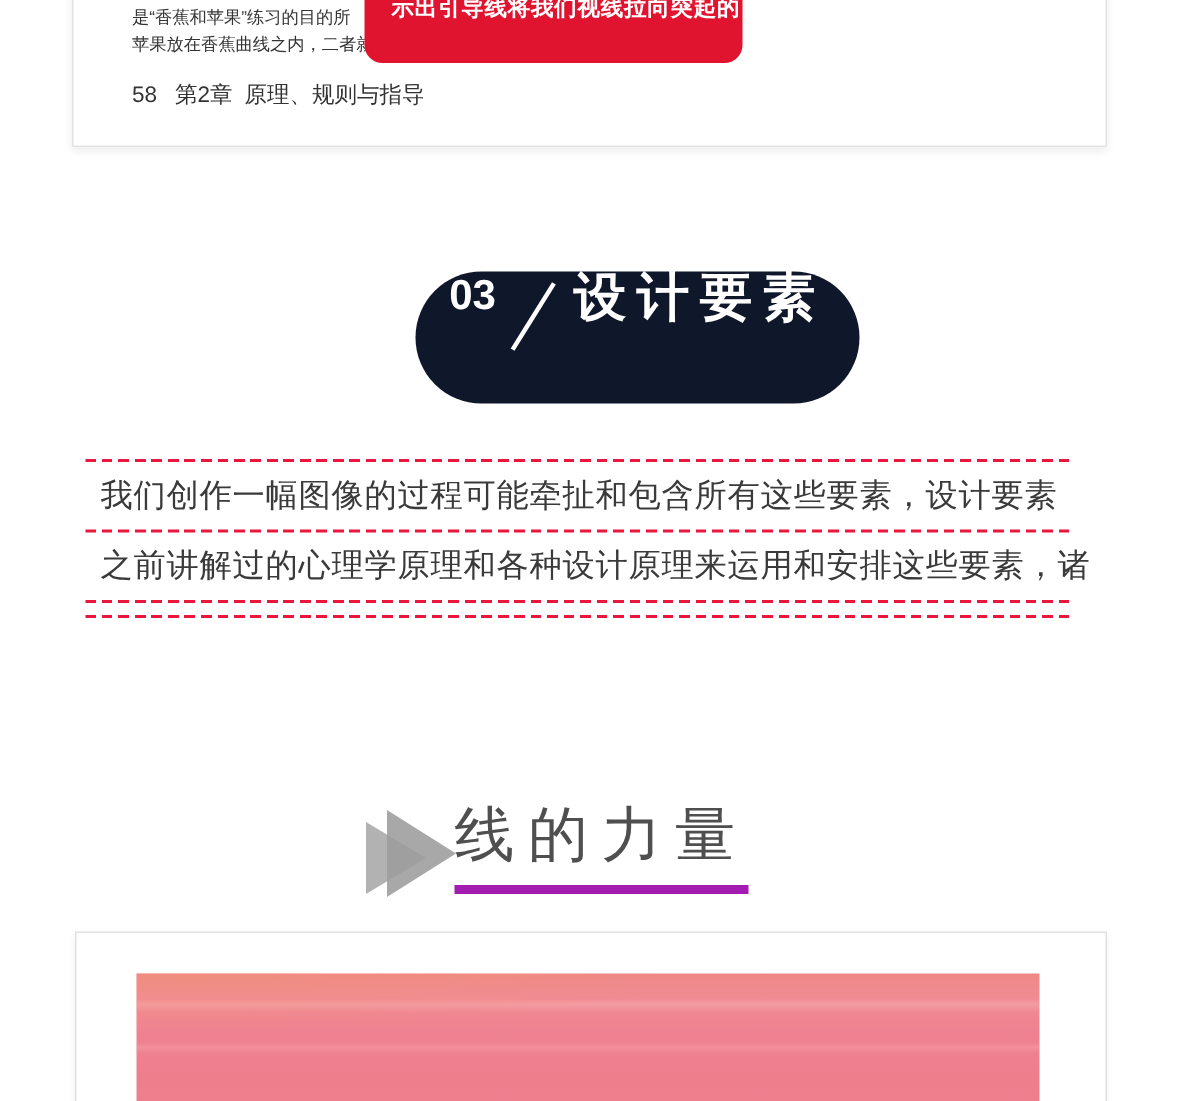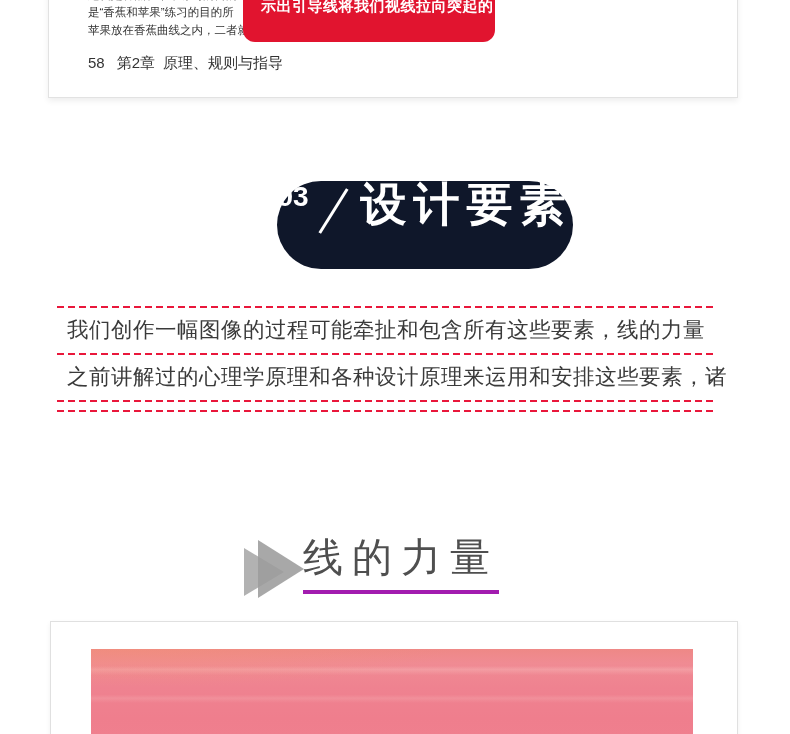--- a/index.html
+++ b/index.html
@@ -38,38 +38,38 @@
     background:#0f172a;border-radius:44px;
     display:flex;justify-content:center;margin-left:47px;
   }
   .banner .num{color:#ffffff;font-size:28px;font-weight:700;margin-right:6px;}
   .banner .slash-wrap{width:38px;height:60px;position:relative;margin-right:8px;}
   .banner .slash{
     position:absolute;left:17px;top:4px;width:3px;height:52px;background:#ffffff;
     transform:rotate(32deg);
   }
   .banner .title{
-    color:#ffffff;font-size:46px;font-weight:700;letter-spacing:7px;line-height:1;
+    color:#ffffff;font-size:35px;font-weight:700;letter-spacing:7px;line-height:1;
   }
   
   .para{position:absolute;left:57px;top:298px;width:656px;}
   .pline{
     font-size:21.5px;line-height:30px;color:#3a3a3a;padding-left:10px;
     white-space:nowrap;letter-spacing:.5px;
   }
   .dash{
     height:2px;margin:8px 0 7px 0;
     background:repeating-linear-gradient(90deg,#e9173b 0 7px,transparent 7px 11px);
   }
   
   .subhead-icon{position:absolute;left:244px;top:538px;width:60px;height:62px;}
   .subhead{
     position:absolute;left:303px;top:533px;
     font-size:40px;color:#4f4f4f;letter-spacing:9px;line-height:1.2;
-    border-bottom:4px solid #a21caf;padding-bottom:9px;white-space:nowrap;
+    border-bottom:6px solid #a21caf;padding-bottom:9px;white-space:nowrap;
   }
   
   .bottom-card{
     position:absolute;left:50px;top:621px;width:688px;height:140px;
     background:#ffffff;border:1px solid #e0e0e0;
     box-shadow:0 2px 5px rgba(0,0,0,.06);box-sizing:border-box;
   }
   .sunset-img{
     position:absolute;left:40px;top:27px;width:602px;height:120px;
     background:
@@ -107,21 +107,21 @@
   <div class="banner">
     <span class="num">03</span>
     <span class="slash-wrap">
         <span class="slash"></span>
       </span>
     <span class="title">设计要素</span>
   </div>
 
   <div class="para">
     <div class="dash"></div>
-    <div class="pline">我们创作一幅图像的过程可能牵扯和包含所有这些要素，线的力量</div>
+    <div class="pline">我们创作一幅图像的过程可能牵扯和包含所有这些要素，设计要素</div>
     <div class="dash"></div>
     <div class="pline">之前讲解过的心理学原理和各种设计原理来运用和安排这些要素，诸</div>
     <div class="dash"></div>
     <div class="dash"></div>
   </div>
 
   <svg class="subhead-icon" viewBox="0 0 60 62" xmlns="http://www.w3.org/2000/svg">
     <polygon points="0,10 40,34 0,58" fill="#b2b2b2"></polygon>
     <polygon points="14,2 60,31 14,60" fill="#9c9c9c" opacity="0.88"></polygon>
   </svg>

